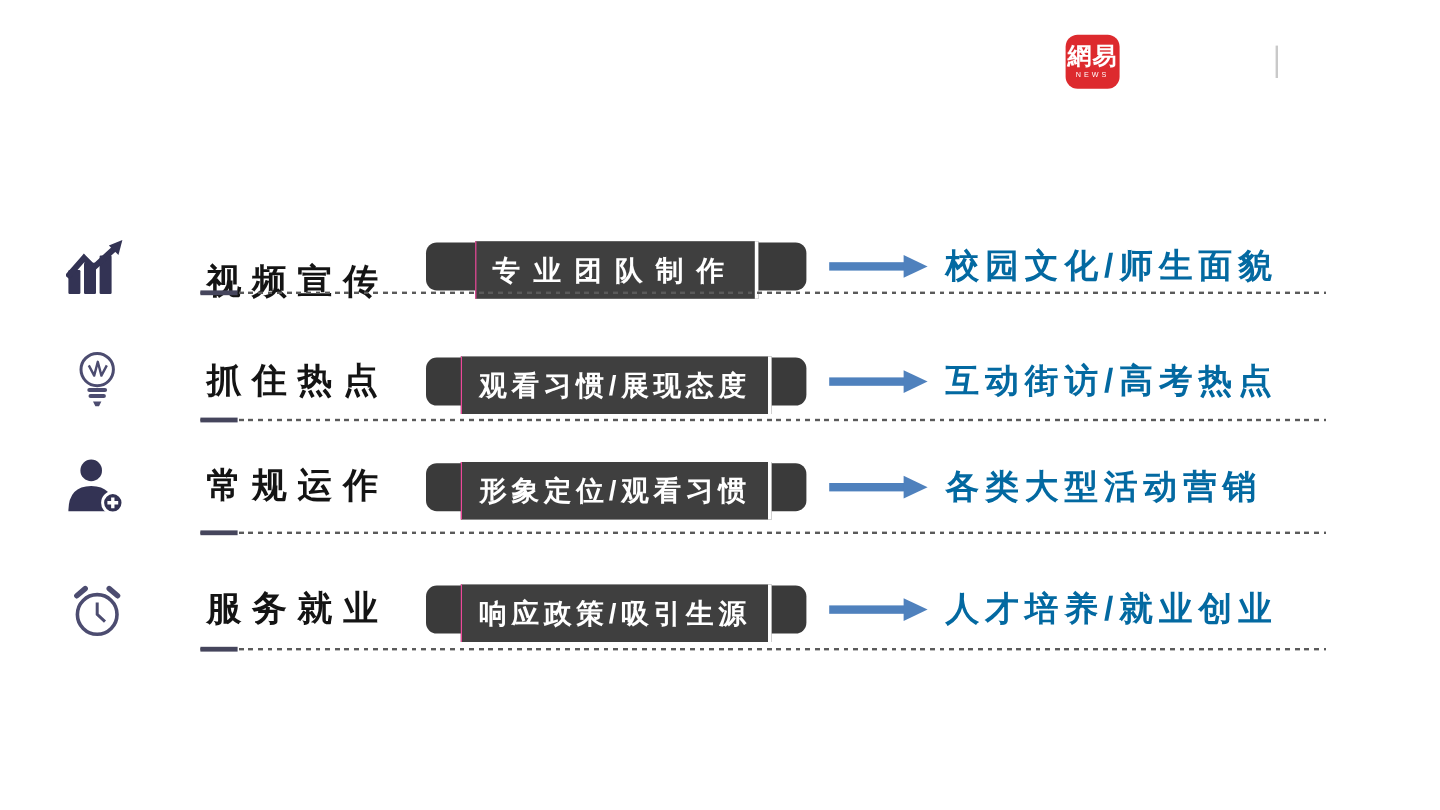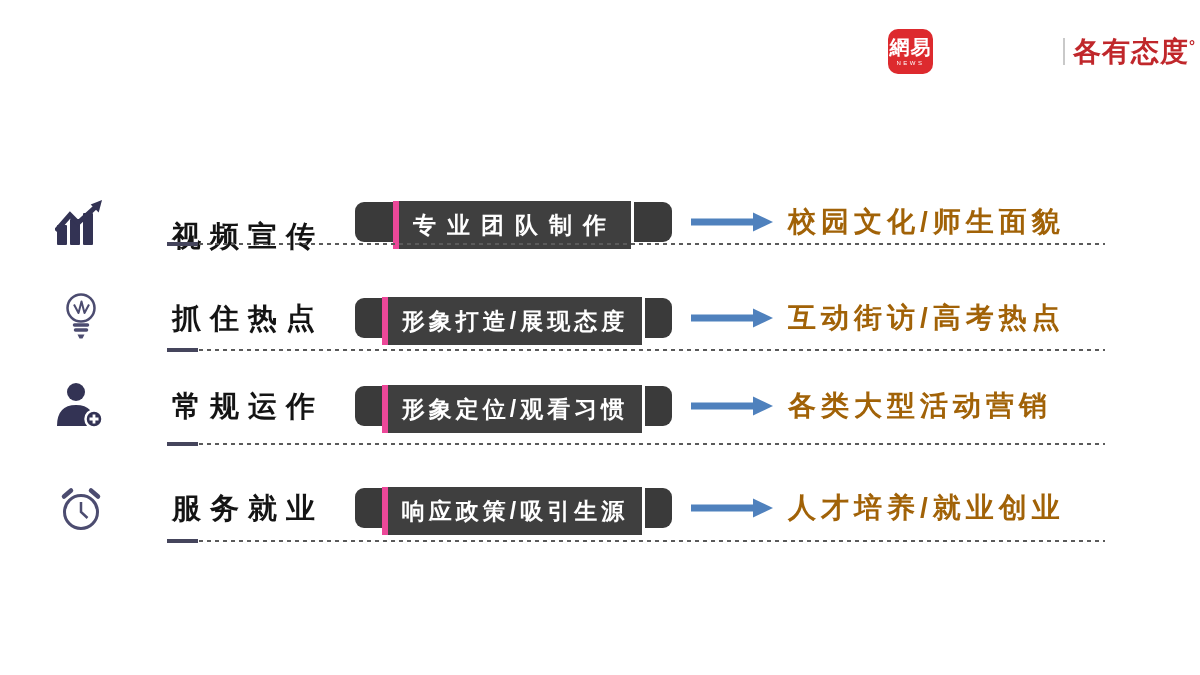--- a/index.html
+++ b/index.html
@@ -51,49 +51,48 @@
   .row-label{
     left:172px;font-size:29px;font-weight:bold;color:#141414;
     letter-spacing:9px;white-space:nowrap;line-height:1;
   }
   .pill{
     left:355px;width:317px;height:40px;border-radius:9px;
     background:var(--box_dark,#3a3a3a);
     display:flex;align-items:center;justify-content:center;
   }
   .pill-inner{
-    height:48px;background:#3f3f3f;border-left:6px solid #ec4899;border-right:3px solid #fff;
+    height:48px;background:#3f3f3f;border-left:1px solid #ec4899;border-right:3px solid #fff;
     display:flex;align-items:center;padding:16px 14px;transform:translateY(3px);
     box-sizing:border-box;
   }
   .pill-text{color:#fff;font-size:23px;font-weight:bold;white-space:nowrap;line-height:1;}
   .arrow-wrap{left:690px;color:var(--arrow_blue,#4f81bd);display:flex;align-items:center;}
   .row-result{
-    left:788px;font-size:28px;font-weight:bold;color:#a16207;
+    left:788px;font-size:28px;font-weight:bold;color:#0369a1;
     letter-spacing:5px;white-space:nowrap;line-height:1;
   }
   .dash-line{
     position:absolute;left:167px;width:938px;height:2px;
     background:repeating-linear-gradient(90deg,#5a5a5a 0 4px,transparent 4px 8px);
   }
   .solid-seg{position:absolute;left:167px;width:31px;height:4px;background:#45455c;}
 </style>
 </head>
 <body>
 
 <div class="slide">
 
 
 
   <div class="app-icon">
     <span class="zh">網易</span>
     <span class="en">NEWS</span>
   </div>
   <div class="logo-divider"></div>
-  <div class="tagline"><span>各有态度</span><sup>°</sup></div>
 
 <div class="row-group">
       <div class="row-el icon-wrap icon-trend-chart-icon" style="top: 222px;">
         <svg width="52" height="46" viewBox="0 0 52 46" fill="currentColor">
           <rect x="2" y="26" width="10" height="20" rx="1"></rect>
           <rect x="15" y="20" width="10" height="26" rx="1"></rect>
           <rect x="28" y="14" width="10" height="32" rx="1"></rect>
           <path d="M1 32 L15 16 L23 24 L40 8.5" fill="none" stroke="currentColor" stroke-width="5"></path>
           <polygon points="47,1 43.7,13.4 35.7,5.5"></polygon>
         </svg>
@@ -120,21 +119,21 @@
           <circle cx="23" cy="16" r="13.5" stroke-width="2.5"></circle>
           <path d="M16 12.5 l4.5 8.5 l3 -11.5 l3 11.5 l4.5 -8.5" stroke-width="2" stroke-linejoin="round"></path>
           <path d="M16.5 33 h13" stroke-width="3.5" stroke-linecap="round"></path>
           <path d="M17.5 38 h11" stroke-width="3.5" stroke-linecap="round"></path>
           <path d="M19.5 42.5 h7 l-2 4 h-3 z" fill="currentColor" stroke="none"></path>
         </svg>
       </div>
       <div class="row-el row-label" style="top: 318px;">抓住热点</div>
       <div class="row-el pill" style="top: 318px;">
         <div class="pill-inner">
-          <span class="pill-text" style="letter-spacing: 4px;">形象打造/展现态度</span>
+          <span class="pill-text" style="letter-spacing: 4px;">观看习惯/展现态度</span>
         </div>
       </div>
       <div class="row-el arrow-wrap" style="top: 318px;">
         <svg width="84" height="20" viewBox="0 0 84 20" fill="currentColor">
           <rect x="1" y="6.5" width="64" height="7"></rect>
           <polygon points="63,0.5 83,10 63,19.5"></polygon>
         </svg>
       </div>
       <div class="row-el row-result" style="top: 318px;">互动街访/高考热点</div>
       <div class="dash-line" style="top: 349px;"></div>

